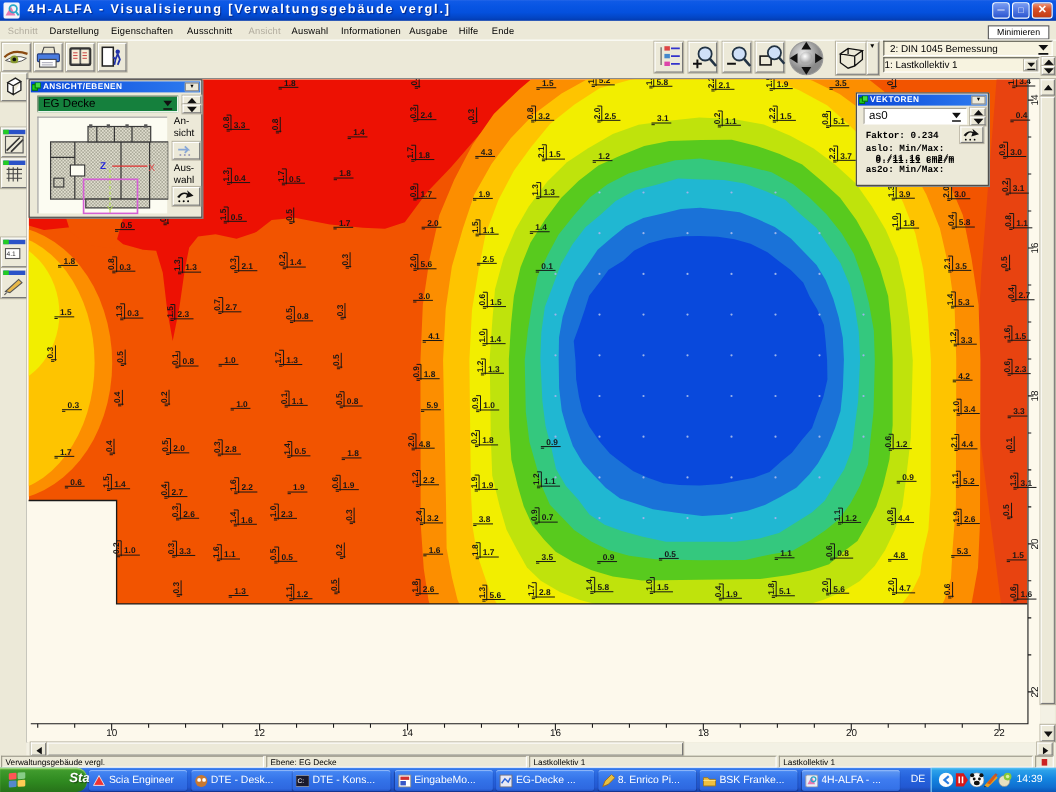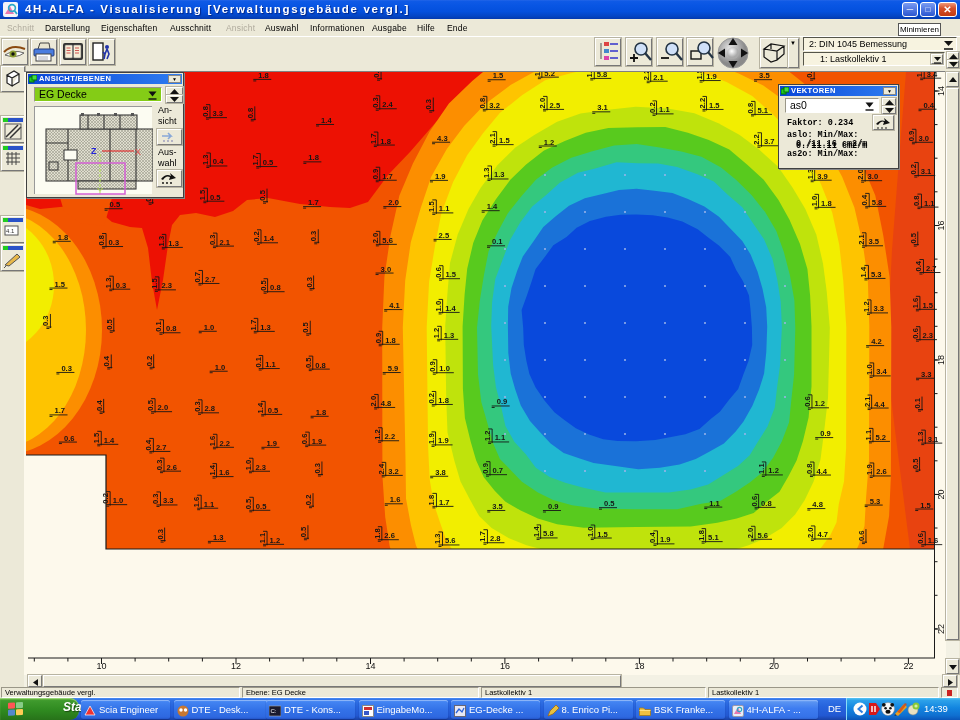--- a/index.html
+++ b/index.html
@@ -26,21 +26,21 @@
     <span style="position:absolute;left:45px;top:4px;color:#000">Darstellung</span>
     <span style="position:absolute;left:101px;top:4px;color:#000">Eigenschaften</span>
     <span style="position:absolute;left:170px;top:4px;color:#000">Ausschnitt</span>
     <span style="position:absolute;left:226px;top:4px;color:#b0ab9d">Ansicht</span>
     <span style="position:absolute;left:265px;top:4px;color:#000">Auswahl</span>
     <span style="position:absolute;left:310px;top:4px;color:#000">Informationen</span>
     <span style="position:absolute;left:372px;top:4px;color:#000">Ausgabe</span>
     <span style="position:absolute;left:417px;top:4px;color:#000">Hilfe</span>
     <span style="position:absolute;left:447px;top:4px;color:#000">Ende</span>
   </div>
-<div class="abs" style="left:898px;top:23px;width:43px;height:13px;background:#fff;border:1px solid #555;font-size:8px;text-align:center;line-height:11px;">Minimieren</div>
+<div class="abs" style="left:898px;top:23px;width:56px;height:13px;background:#fff;border:1px solid #555;font-size:8px;text-align:center;line-height:11px;">Minimieren</div>
 
 <div class="abs" style="left:0;top:36px;width:960px;height:36px;background:#ece9d8;border-top:1px solid #fff;"></div>
 <div class="btn3d" style="left:2px;top:39px;width:26px;height:26px;">
  <svg width="24" height="24">
       <path d="M1,12 Q9,4 22,9" stroke="#8a4a10" stroke-width="2" fill="none"></path>
       <path d="M2,15 Q11,9 21,13 Q13,19 2,15 Z" fill="#fff" stroke="#444" stroke-width="0.8"></path>
       <circle cx="10" cy="14" r="3.6" fill="#8a9c30"></circle>
       <circle cx="10" cy="14" r="1.7" fill="#111"></circle>
     </svg></div>
 <div class="btn3d" style="left:31px;top:39px;width:26px;height:26px;">
@@ -113,21 +113,21 @@
       <path d="M3,10 L10,5 L23,7 L16,12 Z M3,10 L3,18 L10,23 L16,21 L16,12 M23,7 L23,15 L16,21 M10,5 L10,10" fill="none" stroke="#111" stroke-width="1.2"></path>
     </svg></div>
 <div class="btn3d" style="left:788px;top:38px;width:11px;height:30px;">
     <div style="position:absolute;left:1px;top:1px;font-size:6px;">▼</div>
   </div>
 
 <div class="abs" style="left:803px;top:37px;width:154px;height:14px;background:#f7f3e0;border:1px solid;border-color:#55554a #fff #fff #55554a;font-size:9px;line-height:12px;padding-left:5px;">2: DIN 1045 Bemessung<svg style="position:absolute;right:2px;top:2px" width="11" height="10">
       <path d="M1,1 h9 l-4.5,5 Z" fill="#111"></path>
       <path d="M1,9 h9" stroke="#111" stroke-width="1.5"></path>
     </svg></div>
-<div class="abs" style="left:803px;top:52px;width:142px;height:14px;background:#f7f3e0;border:1px solid;border-color:#55554a #fff #fff #55554a;font-size:9px;line-height:12px;padding-left:16px;">1: Lastkollektiv 1<div class="btn3d" style="right:1px;top:1px;left:auto;width:12px;height:10px;">
+<div class="abs" style="left:803px;top:52px;width:142px;height:14px;background:#f7f3e0;border:1px solid;border-color:#55554a #fff #fff #55554a;font-size:9px;line-height:12px;padding-left:0;">1: Lastkollektiv 1<div class="btn3d" style="right:1px;top:1px;left:auto;width:12px;height:10px;">
       <svg style="position:absolute;left:1px;top:1px" width="9" height="8">
         <path d="M1,1 h7 l-3.5,4 Z" fill="#111"></path>
         <path d="M1,7 h7" stroke="#111" stroke-width="1.2"></path>
       </svg>
     </div></div>
 <div class="btn3d" style="left:947px;top:52px;width:12px;height:8px;">
     <svg style="position:absolute;left:1px;top:1px" width="9" height="6">
       <path d="M4.5,0 L9,5 H0 Z" fill="#111"></path>
     </svg>
   </div>
@@ -713,21 +713,21 @@
 
 <div class="abs" style="left:26px;top:72px;width:158px;height:126px;background:#ece9d8;border:1px solid #404040;box-shadow:1px 1px 0 #888;">
  <div class="abs" style="left:1px;top:1px;right:1px;height:10px;background:linear-gradient(90deg,#0a47d8,#2e7cf0);">
   <svg class="abs" style="left:1px;top:1px" width="8" height="8">
         <rect x="0" y="2" width="5" height="5" fill="#2c2" stroke="#070"></rect>
         <rect x="3" y="0" width="5" height="5" fill="#4d4" stroke="#070"></rect>
       </svg>
   <span class="abs" style="left:11px;top:0px;color:#fff;font-size:7.5px;font-weight:bold;letter-spacing:0.4px;">ANSICHT/EBENEN</span>
   <div class="abs" style="right:1px;top:1px;width:13px;height:8px;background:#ece9d8;border:1px solid #888;font-size:5px;text-align:center;line-height:7px;">▼</div>
  </div>
- <div class="abs sunk" style="left:7px;top:14px;width:128px;height:15px;background:#84cc16;font-size:10.5px;line-height:13px;padding-left:4px;">EG Decke<svg style="position:absolute;right:3px;top:3px" width="10" height="9">
+ <div class="abs sunk" style="left:7px;top:14px;width:128px;height:15px;background:#15803d;font-size:10.5px;line-height:13px;padding-left:4px;">EG Decke<svg style="position:absolute;right:3px;top:3px" width="10" height="9">
         <path d="M0.5,0.5 h8 l-4,5 Z" fill="#111"></path>
         <path d="M0.5,8 h8" stroke="#111" stroke-width="1.4"></path>
       </svg></div>
  <div class="btn3d" style="left:139px;top:14px;width:17px;height:8px;">
       <svg style="position:absolute;left:3px;top:1px" width="9" height="6">
         <path d="M4.5,0 L9,5 H0 Z" fill="#111"></path>
       </svg>
     </div>
  <div class="btn3d" style="left:139px;top:22px;width:17px;height:8px;">
       <svg style="position:absolute;left:3px;top:0" width="9" height="6">

